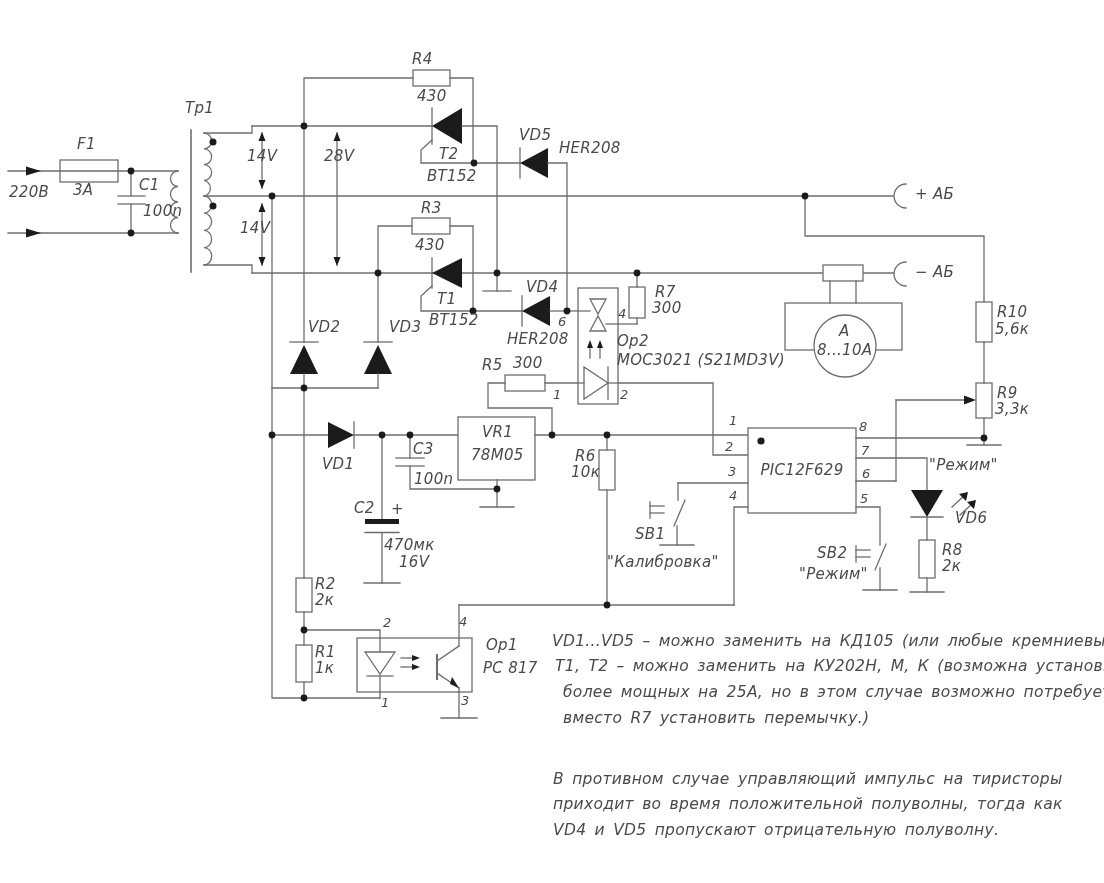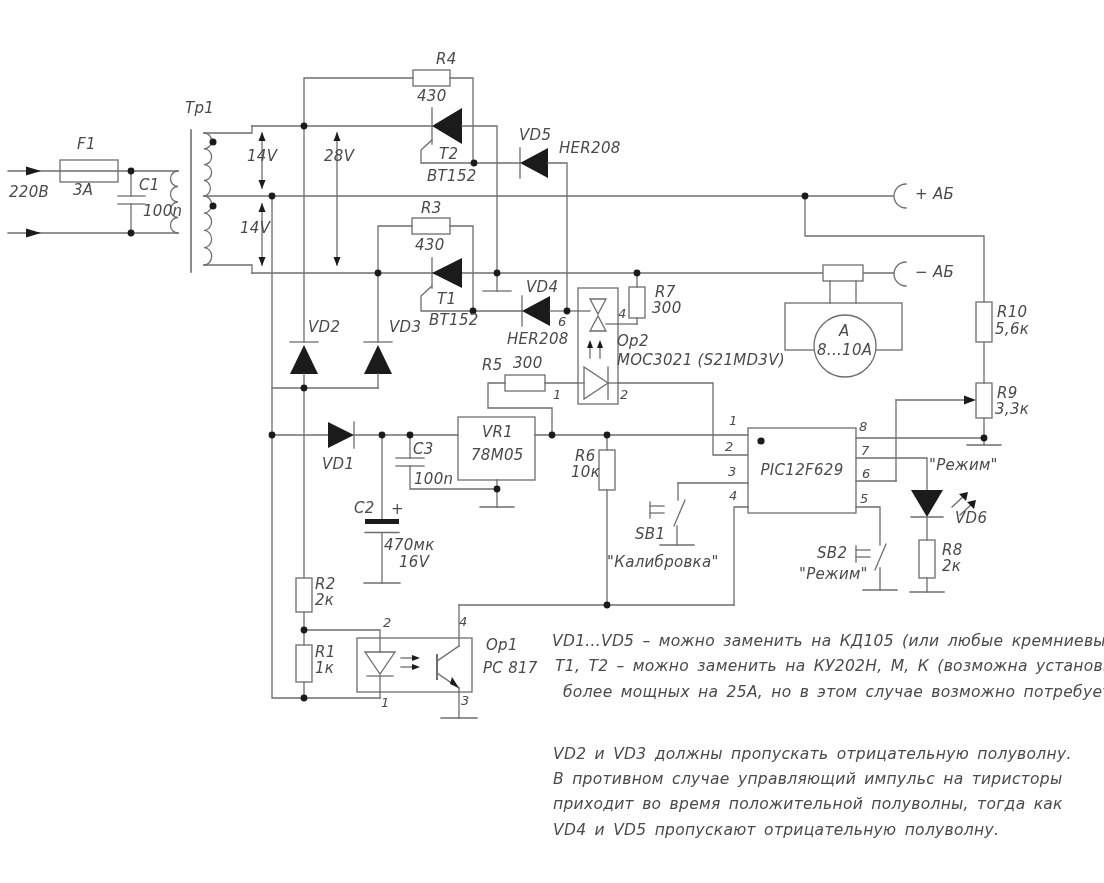--- a/index.html
+++ b/index.html
@@ -324,21 +324,21 @@
 <span class="lb" style="left:9px;top:183px">220В</span>
 <span class="lb" style="left:77px;top:135px">F1</span>
 <span class="lb" style="left:73px;top:181px">3А</span>
 <span class="lb" style="left:139px;top:176px">C1</span>
 <span class="lb" style="left:143px;top:202px">100n</span>
 <span class="lb" style="left:185px;top:99px">Тр1</span>
 <span class="lb" style="left:247px;top:147px">14V</span>
 <span class="lb" style="left:324px;top:147px">28V</span>
 <span class="lb" style="left:240px;top:219px">14V</span>
 
-<span class="lb" style="left:436px;top:50px">R4</span>
+<span class="lb" style="left:412px;top:50px">R4</span>
 <span class="lb" style="left:417px;top:87px">430</span>
 <span class="lb" style="left:439px;top:145px">T2</span>
 <span class="lb" style="left:427px;top:167px">BT152</span>
 <span class="lb" style="left:519px;top:126px">VD5</span>
 <span class="lb" style="left:559px;top:139px">HER208</span>
 
 <span class="lb" style="left:421px;top:199px">R3</span>
 <span class="lb" style="left:415px;top:236px">430</span>
 <span class="lb" style="left:437px;top:290px">T1</span>
 <span class="lb" style="left:429px;top:311px">BT152</span>
@@ -407,18 +407,18 @@
 <span class="lb" style="left:995px;top:400px">3,3к</span>
 
 <span class="lb" style="left:839px;top:322px">А</span>
 <span class="lb" style="left:817px;top:341px">8...10А</span>
 <span class="lb" style="left:915px;top:185px">+ АБ</span>
 <span class="lb" style="left:915px;top:263px">− АБ</span>
 
 <span class="lb note" style="left:552px;top:632px">VD1...VD5  –  можно заменить на КД105 (или любые кремниевые)</span>
 <span class="lb note" style="left:555px;top:657px">Т1, Т2  –  можно заменить на КУ202Н, М, К (возможна установка</span>
 <span class="lb note" style="left:563px;top:683px">более мощных на 25А,  но в этом случае возможно потребуется</span>
-<span class="lb note" style="left:553px;top:745px">VD2 и VD3 должны пропускать отрицательную полуволну.</span>
+<span class="lb note" style="left:563px;top:709px">вместо R7 установить перемычку.)</span>
 <span class="lb note" style="left:553px;top:770px">В противном случае управляющий импульс на тиристоры</span>
 <span class="lb note" style="left:553px;top:795px">приходит во время положительной полуволны,  тогда как</span>
 <span class="lb note" style="left:553px;top:821px">VD4 и VD5 пропускают отрицательную полуволну.</span>
 
 </div>
 
 </body></html>

